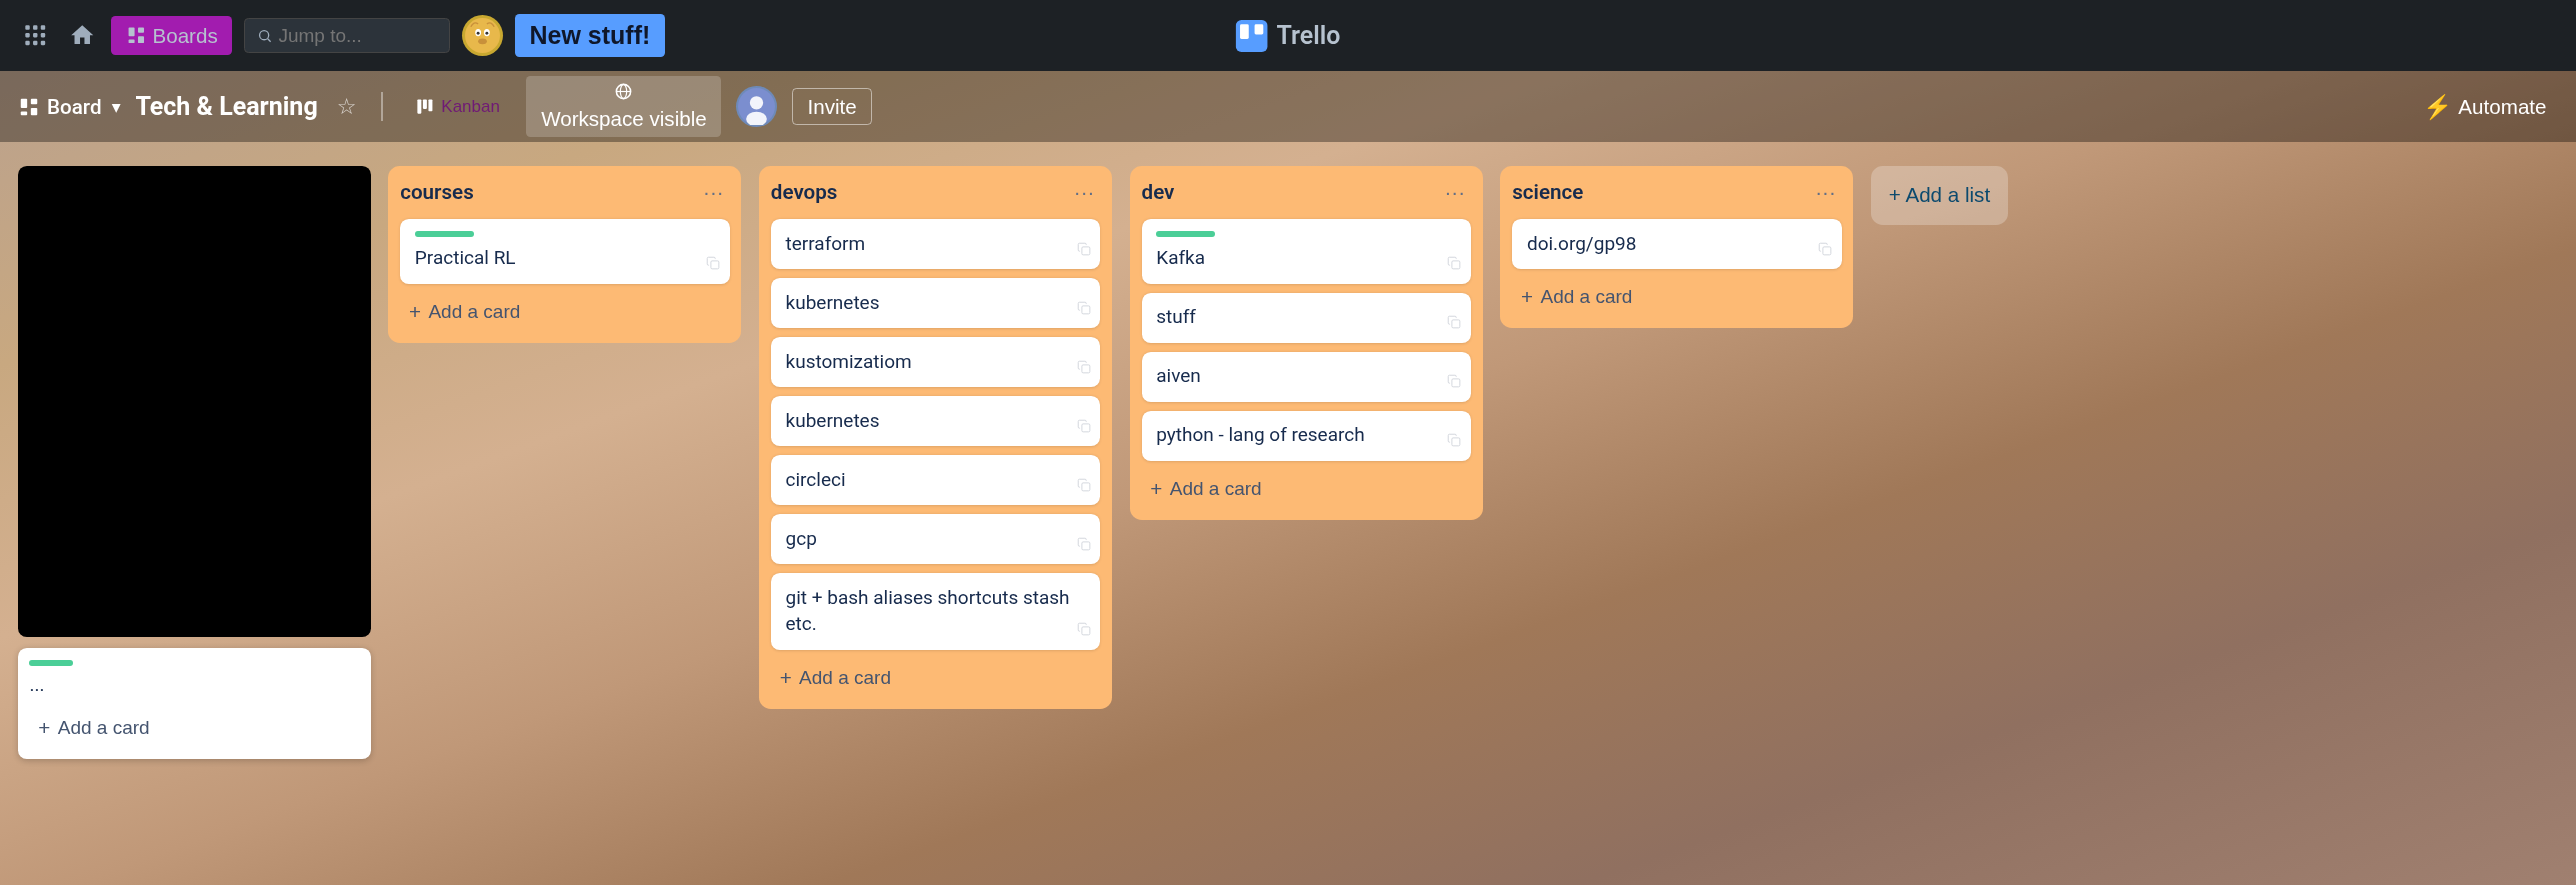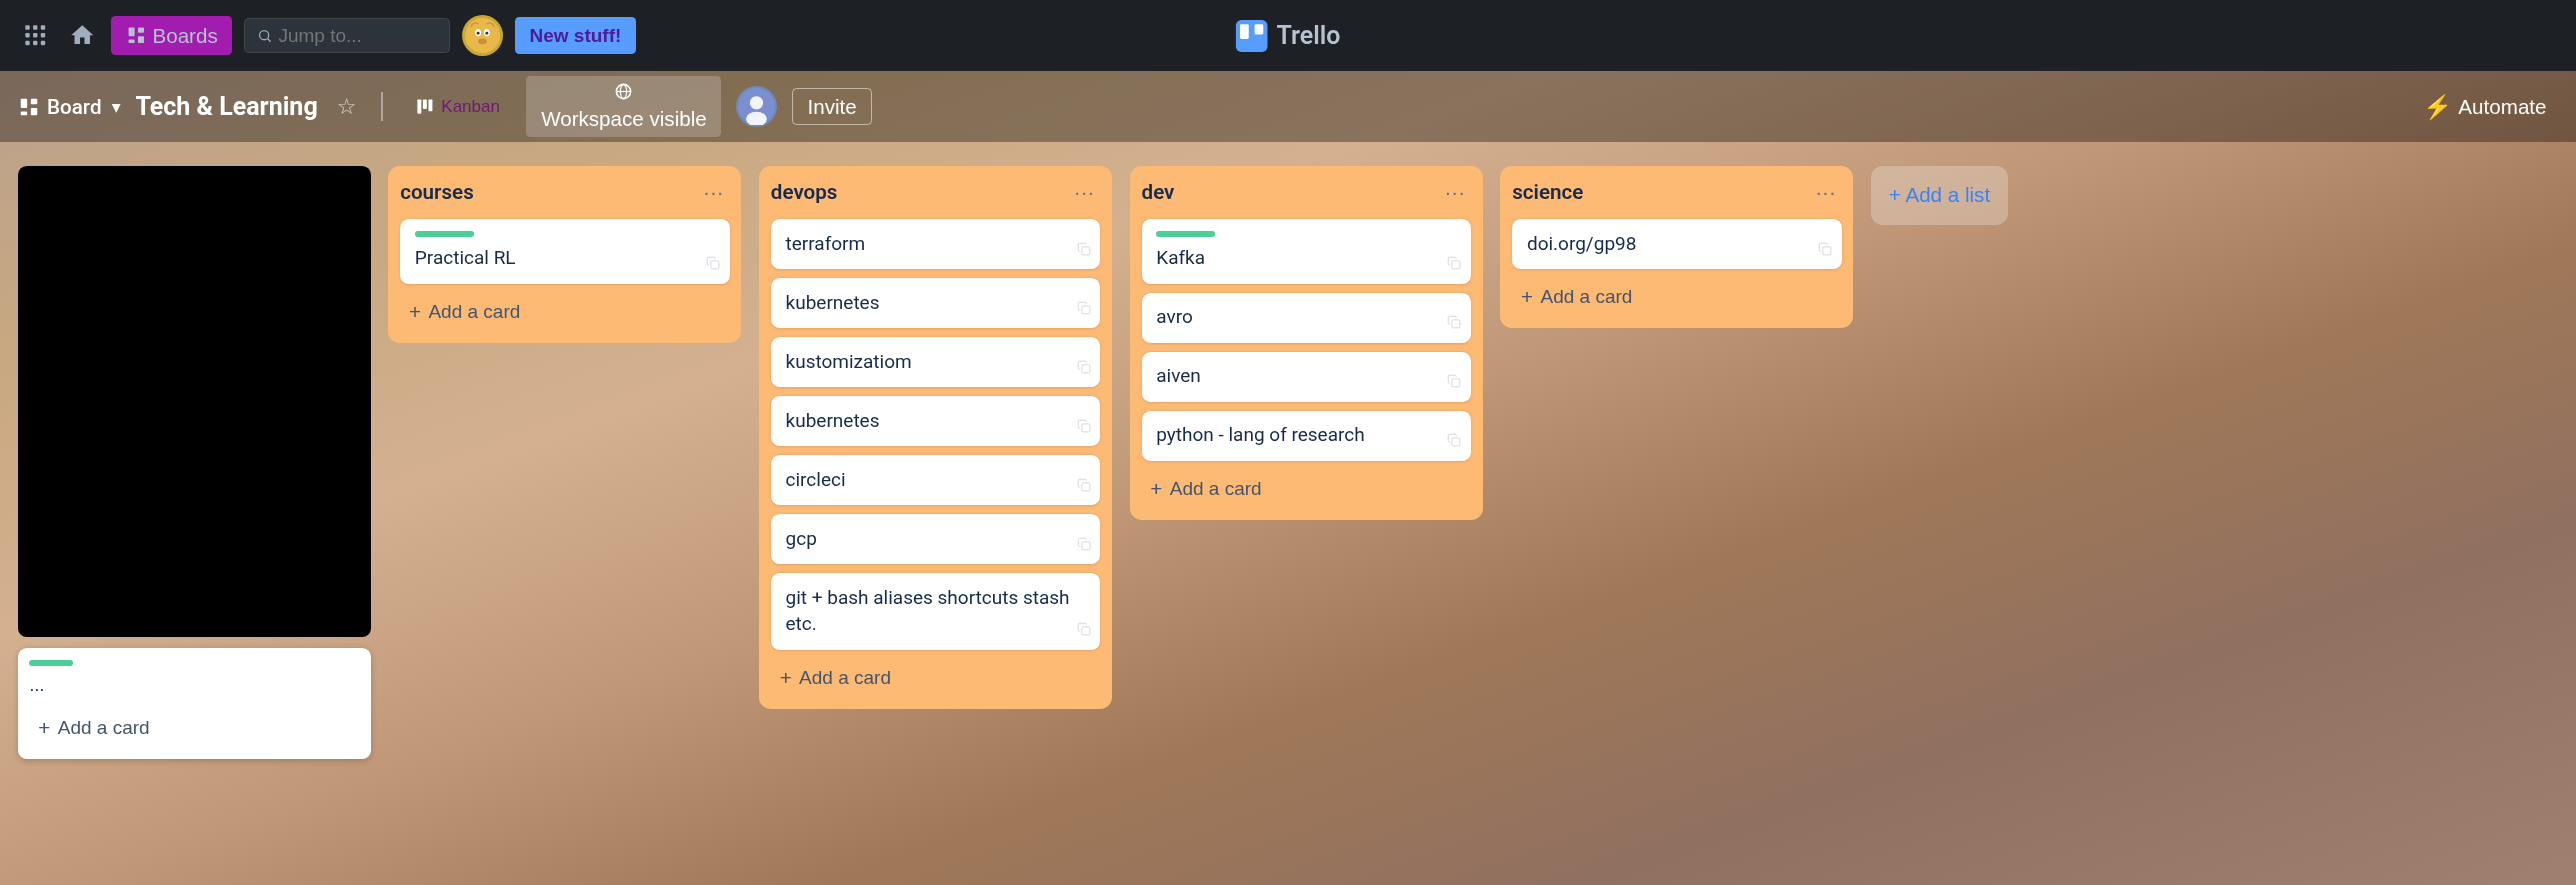--- a/index.html
+++ b/index.html
@@ -111,22 +111,22 @@
       display: flex;
       align-items: center;
       justify-content: center;
       font-size: 20.6px;
       overflow: hidden;
     }
 
     .new-stuff-btn {
       background: #579dff;
       border: none;
-      color: #4c1d95;
-      font-size: 19px;
+      color: #0f172a;
+      font-size: 25px;
       font-weight: 600;
       padding: 7.4px 14.7px;
       border-radius: 4.4px;
       cursor: pointer;
     }
 
     
     .board-header {
       position: relative;
       z-index: 10;
@@ -347,21 +347,21 @@
       text-align: left;
       display: flex;
       align-items: center;
       gap: 7.4px;
     }
 
     
     .add-list-btn {
       background: rgba(255,255,255,0.25);
       border: none;
-      color: #3b82f6;
+      color: #0c4a6e;
       font-size: 20.6px;
       font-weight: 500;
       cursor: pointer;
       padding: 11.8px 17.7px;
       border-radius: 11.8px;
       white-space: nowrap;
       flex-shrink: 0;
       display: flex;
       align-items: center;
       gap: 7.4px;
@@ -593,21 +593,21 @@
         </div>
         <div class="card">
           <div class="card-green-bar"></div>
           <div class="card-text">Kafka</div>
           <span class="card-copy-icon"><svg width="14.7" height="14.7" viewBox="0 0 24 24" fill="#626f86" opacity="0.5">
               <rect x="8" y="8" width="13" height="13" rx="2" stroke="#626f86" stroke-width="1.5" fill="none"></rect>
               <path d="M5 15H4a2 2 0 01-2-2V4a2 2 0 012-2h9a2 2 0 012 2v1" stroke="#626f86" stroke-width="1.5" fill="none"></path>
             </svg></span>
         </div>
         <div class="card">
-          <div class="card-text">avro</div>
+          <div class="card-text">stuff</div>
           <span class="card-copy-icon"><svg width="14.7" height="14.7" viewBox="0 0 24 24" fill="#626f86" opacity="0.5">
               <rect x="8" y="8" width="13" height="13" rx="2" stroke="#626f86" stroke-width="1.5" fill="none"></rect>
               <path d="M5 15H4a2 2 0 01-2-2V4a2 2 0 012-2h9a2 2 0 012 2v1" stroke="#626f86" stroke-width="1.5" fill="none"></path>
             </svg></span>
         </div>
         <div class="card">
           <div class="card-text">aiven</div>
           <span class="card-copy-icon"><svg width="14.7" height="14.7" viewBox="0 0 24 24" fill="#626f86" opacity="0.5">
               <rect x="8" y="8" width="13" height="13" rx="2" stroke="#626f86" stroke-width="1.5" fill="none"></rect>
               <path d="M5 15H4a2 2 0 01-2-2V4a2 2 0 012-2h9a2 2 0 012 2v1" stroke="#626f86" stroke-width="1.5" fill="none"></path>

